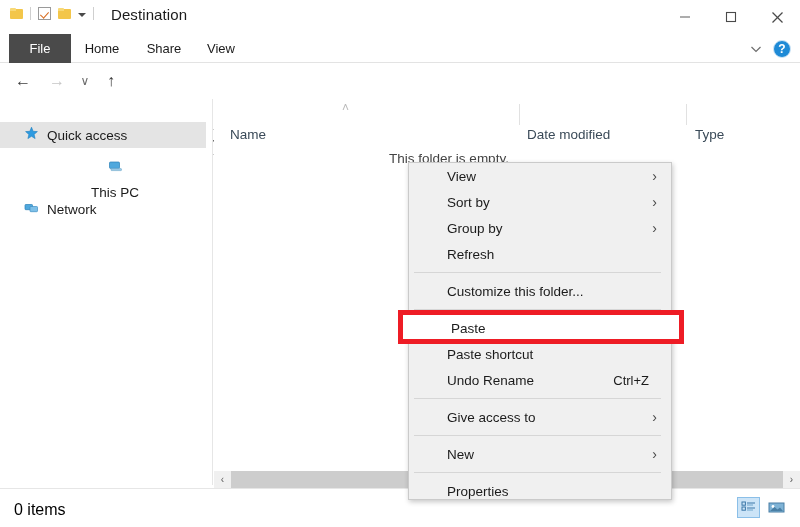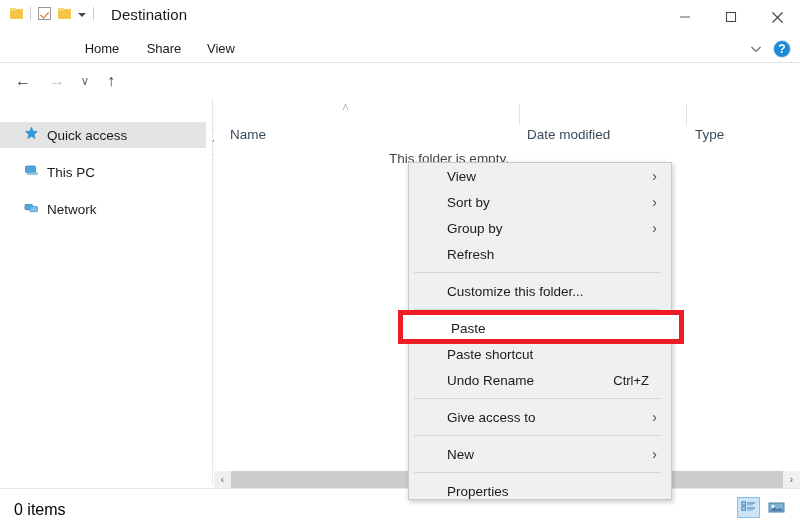--- a/index.html
+++ b/index.html
@@ -122,21 +122,21 @@
     position: absolute; left: 0; top: 99px; width: 213px; height: 386px;
     background: #ffffff; border-right: 1px solid #e6e6e6;
   }
   .side-item {
     position: absolute; left: 0; width: 206px; height: 26px;
     display: flex; align-items: center; gap: 8px; padding-left: 24px;
     font-size: 13.5px; color: #1b1b1b; cursor: default;
   }
   .side-item.sel { background: #e4e4e4; text-align: right; }
   .si-quick   { top: 23px; }
-  .si-thispc  { top: 60px; }
+  .si-thispc  { top: 60px; flex-direction: column; }
   .si-network { top: 97px; }
 
   .content {
     position: absolute; left: 214px; top: 99px; width: 586px; height: 386px; background: #fff;
   }
   .colhdr {
     position: absolute; left: 0; top: 0; width: 586px; height: 32px; background: #fff;
   }
   .col {
     position: absolute; top: 8px; font-size: 13.5px; color: #3a4a58; cursor: default; margin-top: 20px;
@@ -245,20 +245,21 @@
       <div class="wbtn">
         <svg width="13" height="13" viewBox="0 0 13 13">
           <line x1="1.5" y1="1.5" x2="11.5" y2="11.5" stroke="#4a4a4a" stroke-width="1.2"></line>
           <line x1="11.5" y1="1.5" x2="1.5" y2="11.5" stroke="#4a4a4a" stroke-width="1.2"></line>
         </svg>
       </div>
     </div>
   </div>
 
   <div class="ribbon">
+    <div class="tab tab-file">File</div>
     <div class="tab tab-home">Home</div>
     <div class="tab tab-share">Share</div>
     <div class="tab tab-view">View</div>
     <div class="ribbon-collapse">
       <svg width="16" height="16" viewBox="0 0 16 16">
         <polyline points="3.5,6 8,10.5 12.5,6" fill="none" stroke="#6d6d6d" stroke-width="1.2"></polyline>
       </svg>
     </div>
     <div class="help-ico">?</div>
   </div>

